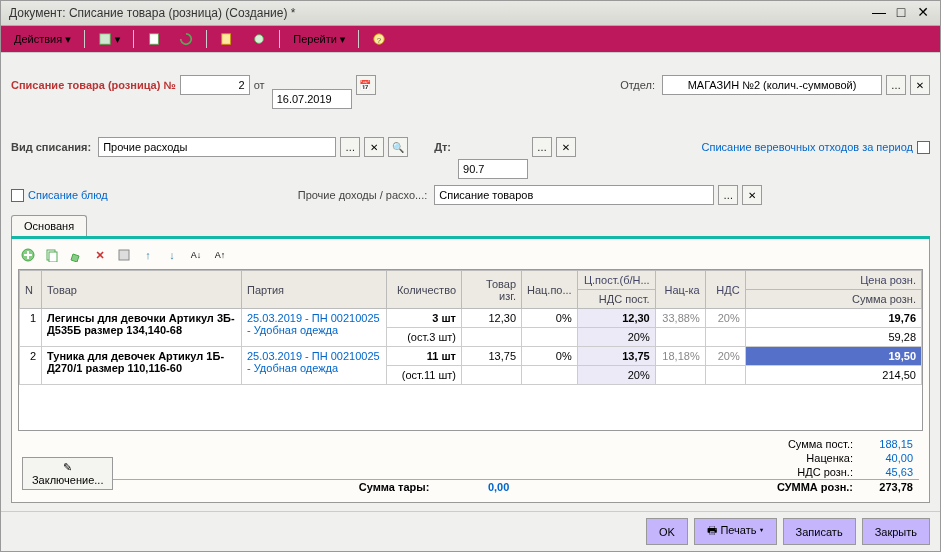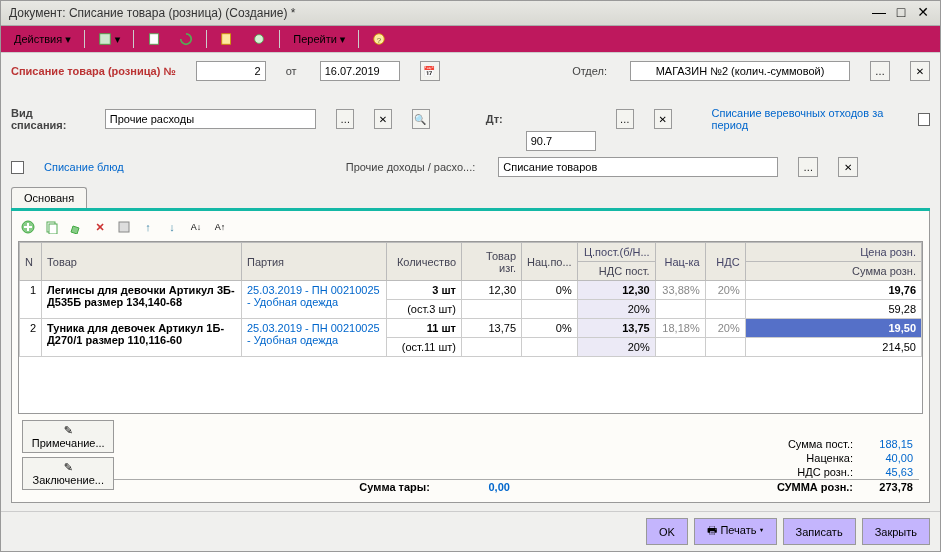--- a/index.html
+++ b/index.html
@@ -6,21 +6,21 @@
 body { font-family: Arial, sans-serif; font-size: 11px; background: #fff; }
 .window { width: 941px; height: 552px; border: 1px solid #999; background: #f0f0ee; display: flex; flex-direction: column; }
 .titlebar { background: linear-gradient(#e8e8e4,#d8d8d2); padding: 4px 8px; display: flex; align-items: center; border-bottom: 1px solid #aaa; }
 .titlebar-text { flex: 1; color: #333; font-size: 12px; }
 .winbtn { width: 18px; height: 16px; margin-left: 4px; text-align: center; cursor: pointer; font-size: 14px; line-height: 14px; }
 .toolbar { background: #be185d; padding: 3px 6px; display: flex; align-items: center; gap: 4px; border-bottom: 1px solid #ccc; }
 .tbtn { padding: 2px 6px; cursor: pointer; border: 1px solid transparent; background: transparent; font-size: 11px; display:inline-flex; align-items:center; gap:3px;}
 .sep { width: 1px; height: 18px; background: #ccc; margin: 0 2px; }
 .icon { display: inline-block; width: 14px; height: 14px; }
 .content { flex: 1; padding: 8px 10px; display: flex; flex-direction: column; overflow: hidden; }
-.row { display: flex; align-items: center; margin-bottom: 6px; gap: 20px; }
+.row { display: flex; align-items: center; margin-bottom: 6px; gap: 4px; }
 .red { color: #b33; font-weight: bold; }
 .label { color: #444; margin-right: 3px; }
 .ipt { background: #fff; border: 1px solid #999; padding: 2px 4px; font-size: 11px; height: 20px; }
 .smbtn { width: 20px; height: 20px; border: 1px solid #999; background: #f4f4f0; cursor: pointer; display: inline-flex; align-items: center; justify-content: center; font-size: 10px; }
 .tabhead { border-bottom: 3px solid #14b8a6; margin-top: 4px; }
 .tab { display: inline-block; padding: 4px 12px; background: #f7f6f2; border: 1px solid #999; border-bottom: none; border-radius: 3px 3px 0 0; font-size: 11px; }
 .gridpanel { border: 1px solid #999; border-top: none; background: #fdfcf9; padding: 6px; flex: 1; display: flex; flex-direction: column; }
 .gridtools { display: flex; gap: 4px; margin-bottom: 4px; }
 .gt { width: 20px; height: 20px; border: 1px solid transparent; cursor: pointer; display: flex; align-items: center; justify-content: center; }
 .grid { border: 1px solid #999; flex: 1; background: #fff; overflow: auto; }
@@ -88,21 +88,21 @@
           <text x="8" y="12" text-anchor="middle" font-size="9" fill="#663">?</text>
         </svg>
       </button>
   </div>
 
   <div class="content">
     <div class="row">
       <span class="red">Списание товара (розница) №</span>
       <input class="ipt" style="width: 70px; text-align: right;" value="2">
       <span class="label">от</span>
-      <input class="ipt" style="width: 80px;" value="16.07.2019">
+      <input class="ipt" style="width: 80px; margin-top: 28px;" value="16.07.2019">
       <button class="smbtn">📅</button>
       <span style="flex:1"></span>
       <span class="label">Отдел:</span>
       <input class="ipt" style="width: 220px; text-align: center;" value="МАГАЗИН №2 (колич.-суммовой)">
       <button class="smbtn">…</button>
       <button class="smbtn">✕</button>
     </div>
 
     <div class="row">
       <span class="label" style="font-weight:bold">Вид списания:</span>
@@ -227,21 +227,20 @@
                 <td></td>
                 <td></td>
       <td class="r">214,50</td>
     </tr>
             </tbody>
         </table>
       </div>
 
       <div class="footer">
         <div>
-          <button class="btng">✎ <span>Примечание...</span></button>
           <button class="btng">✎ <span>Заключение...</span></button>
         </div>
         <table class="totals">
           <tbody>
               <tr>
                 <td></td>
                 <td></td>
                 <td class="r">Сумма пост.:</td>
                 <td class="r link" style="width:60px">188,15</td>
               </tr>

